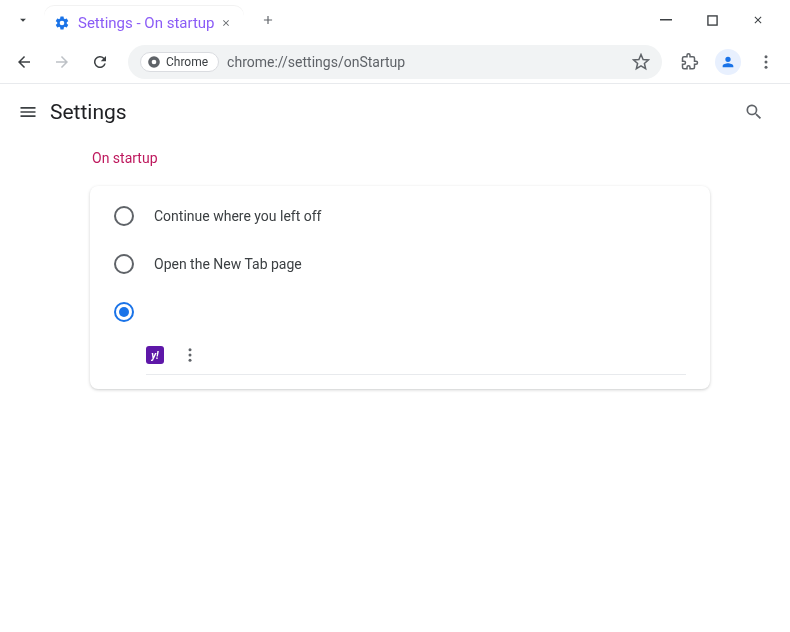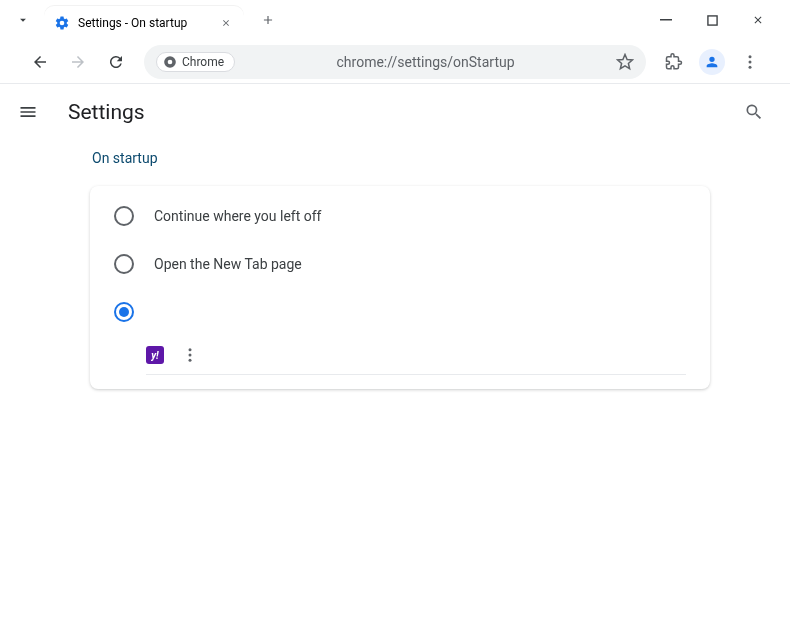--- a/index.html
+++ b/index.html
@@ -39,22 +39,22 @@
       min-width: 200px;
       box-shadow: 0 -1px 0 rgba(0,0,0,0.05);
     }
     .tab-favicon {
       width: 16px;
       height: 16px;
       margin-right: 8px;
       color: #1a73e8;
     }
     .tab-title {
-      font-size: 12px;
-      color: #000000;
+      font-size: 15px;
+      color: #8b5cf6;
       flex: 1;
       white-space: nowrap;
       overflow: hidden;
       text-overflow: ellipsis;
     }
     .tab-close {
       width: 16px;
       height: 16px;
       display: flex;
       align-items: center;
@@ -83,21 +83,21 @@
       display: flex;
       align-items: center;
       justify-content: center;
       color: #3c4043;
     }
     
     .toolbar {
       display: flex;
       align-items: center;
       height: 44px;
-      padding: 0 24px;
+      padding: 0 8px;
       gap: 6px;
       border-bottom: 1px solid #e8eaed;
     }
     .nav-btn {
       width: 32px;
       height: 32px;
       display: flex;
       align-items: center;
       justify-content: center;
       border-radius: 50%;
@@ -123,21 +123,20 @@
       border-radius: 12px;
       padding: 2px 10px 2px 6px;
       gap: 5px;
       font-size: 12px;
       color: #3c4043;
     }
     .url-text {
       font-size: 14px;
       color: #5f6368;
       flex: 1;
-      text-align: center;
     }
     .toolbar-icon {
       width: 32px;
       height: 32px;
       display: flex;
       align-items: center;
       justify-content: center;
       color: #5f6368;
     }
     .avatar {
@@ -149,21 +148,21 @@
       align-items: center;
       justify-content: center;
       color: #1a73e8;
     }
     
     .settings-header {
       display: flex;
       align-items: center;
       height: 56px;
       padding: 0 16px;
-      gap: 28px;
+      gap: 10px;
     }
     .hamburger {
       width: 24px;
       height: 24px;
       display: flex;
       align-items: center;
       justify-content: center;
       color: #3c4043;
     }
     .settings-title {
@@ -177,21 +176,21 @@
       height: 40px;
       display: flex;
       align-items: center;
       justify-content: center;
       color: #5f6368;
     }
     
     .content { padding: 10px 80px 20px 90px; }
     .section-label {
       font-size: 14px;
-      color: #0c4a6e;
+      color: #be185d;
       margin-bottom: 20px;
       margin-left: 2px;
     }
     .card {
       background: #fff;
       border-radius: 8px;
       box-shadow: 0 1px 2px rgba(60,64,67,.15), 0 1px 3px 1px rgba(60,64,67,.08);
       padding: 6px 0;
     }
     .radio-row {

